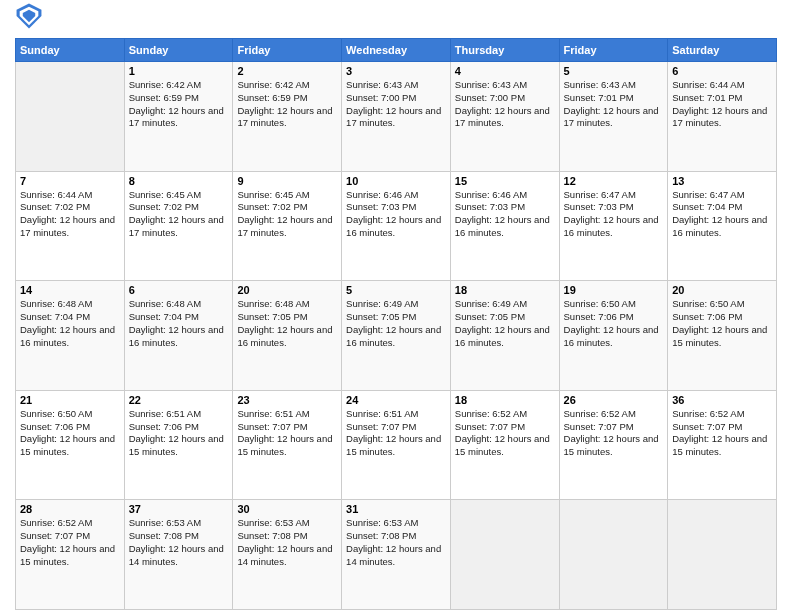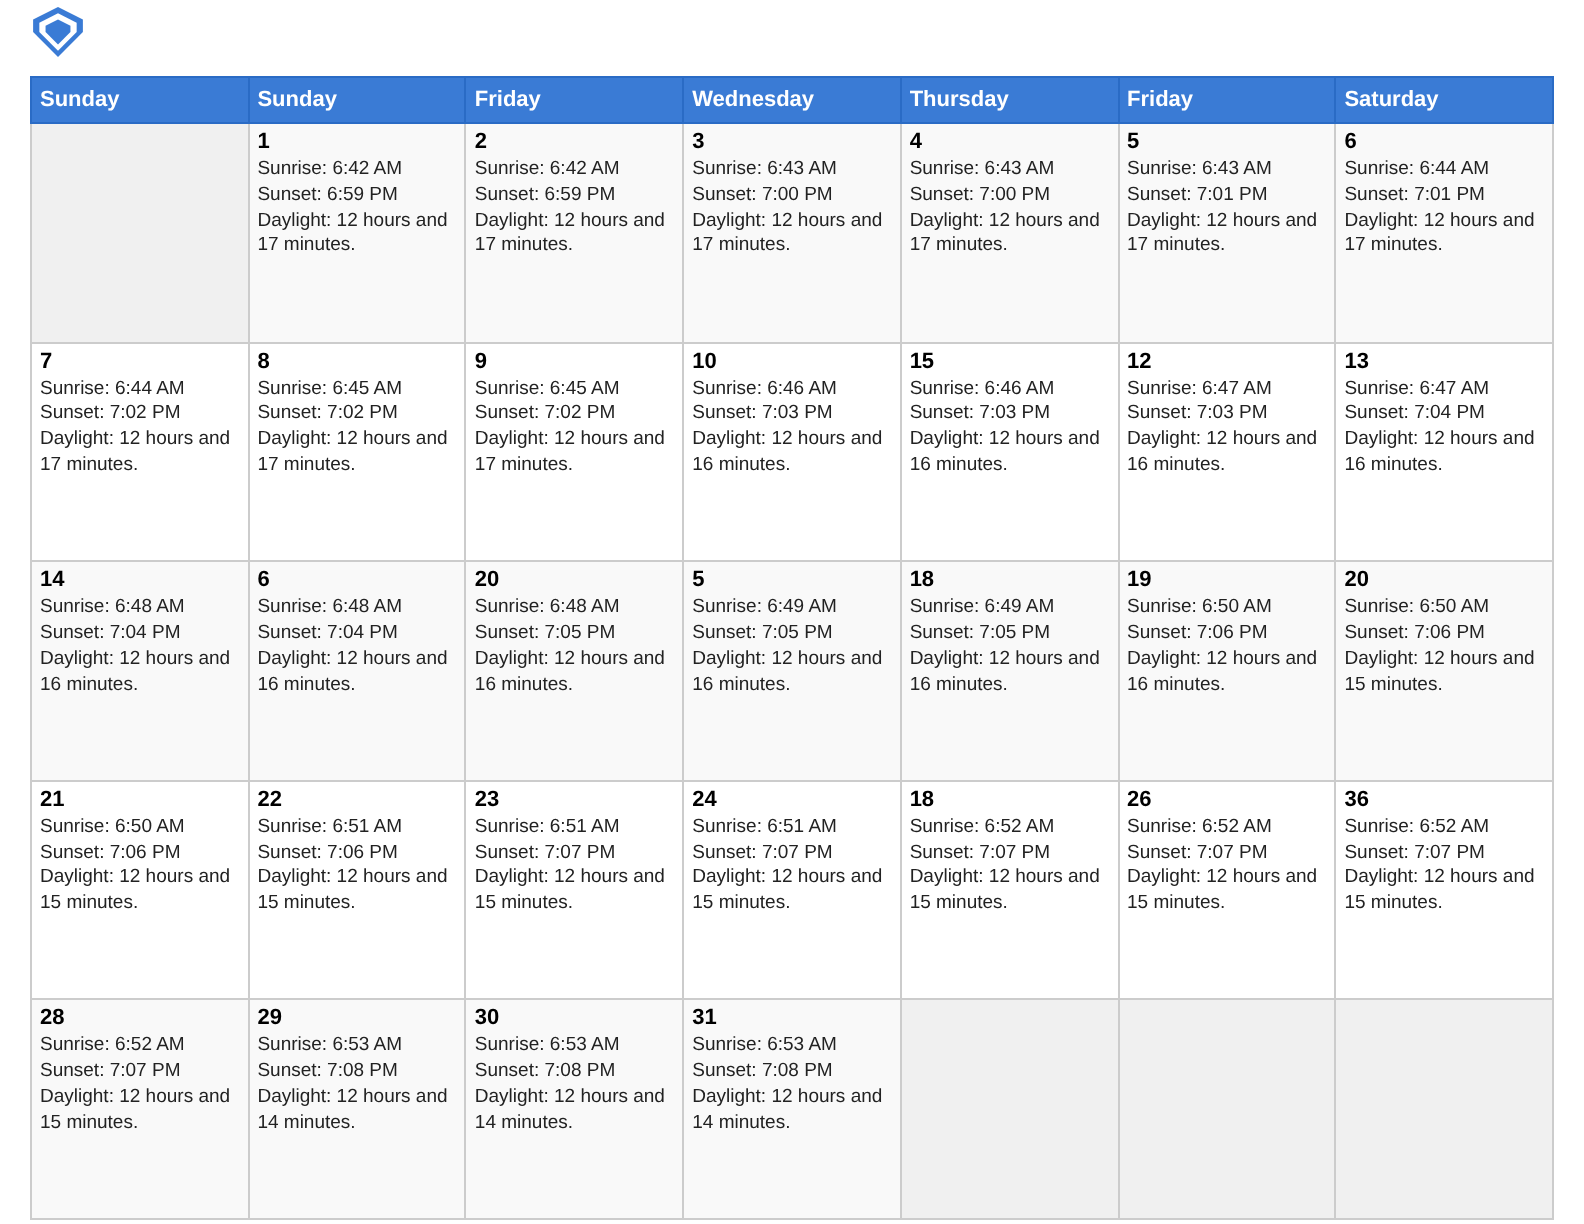--- a/index.html
+++ b/index.html
@@ -245,21 +245,21 @@
             <span class="day-number">36</span>
             <div class="day-info">Sunrise: 6:52 AM<br>Sunset: 7:07 PM<br>Daylight: 12 hours and 15 minutes.</div>
           </td>
         </tr>
         <tr>
           <td>
             <span class="day-number">28</span>
             <div class="day-info">Sunrise: 6:52 AM<br>Sunset: 7:07 PM<br>Daylight: 12 hours and 15 minutes.</div>
           </td>
           <td>
-            <span class="day-number">29</span>
+            <span class="day-number">37</span>
             <div class="day-info">Sunrise: 6:53 AM<br>Sunset: 7:08 PM<br>Daylight: 12 hours and 14 minutes.</div>
           </td>
           <td>
             <span class="day-number">30</span>
             <div class="day-info">Sunrise: 6:53 AM<br>Sunset: 7:08 PM<br>Daylight: 12 hours and 14 minutes.</div>
           </td>
           <td>
             <span class="day-number">31</span>
             <div class="day-info">Sunrise: 6:53 AM<br>Sunset: 7:08 PM<br>Daylight: 12 hours and 14 minutes.</div>
           </td>

